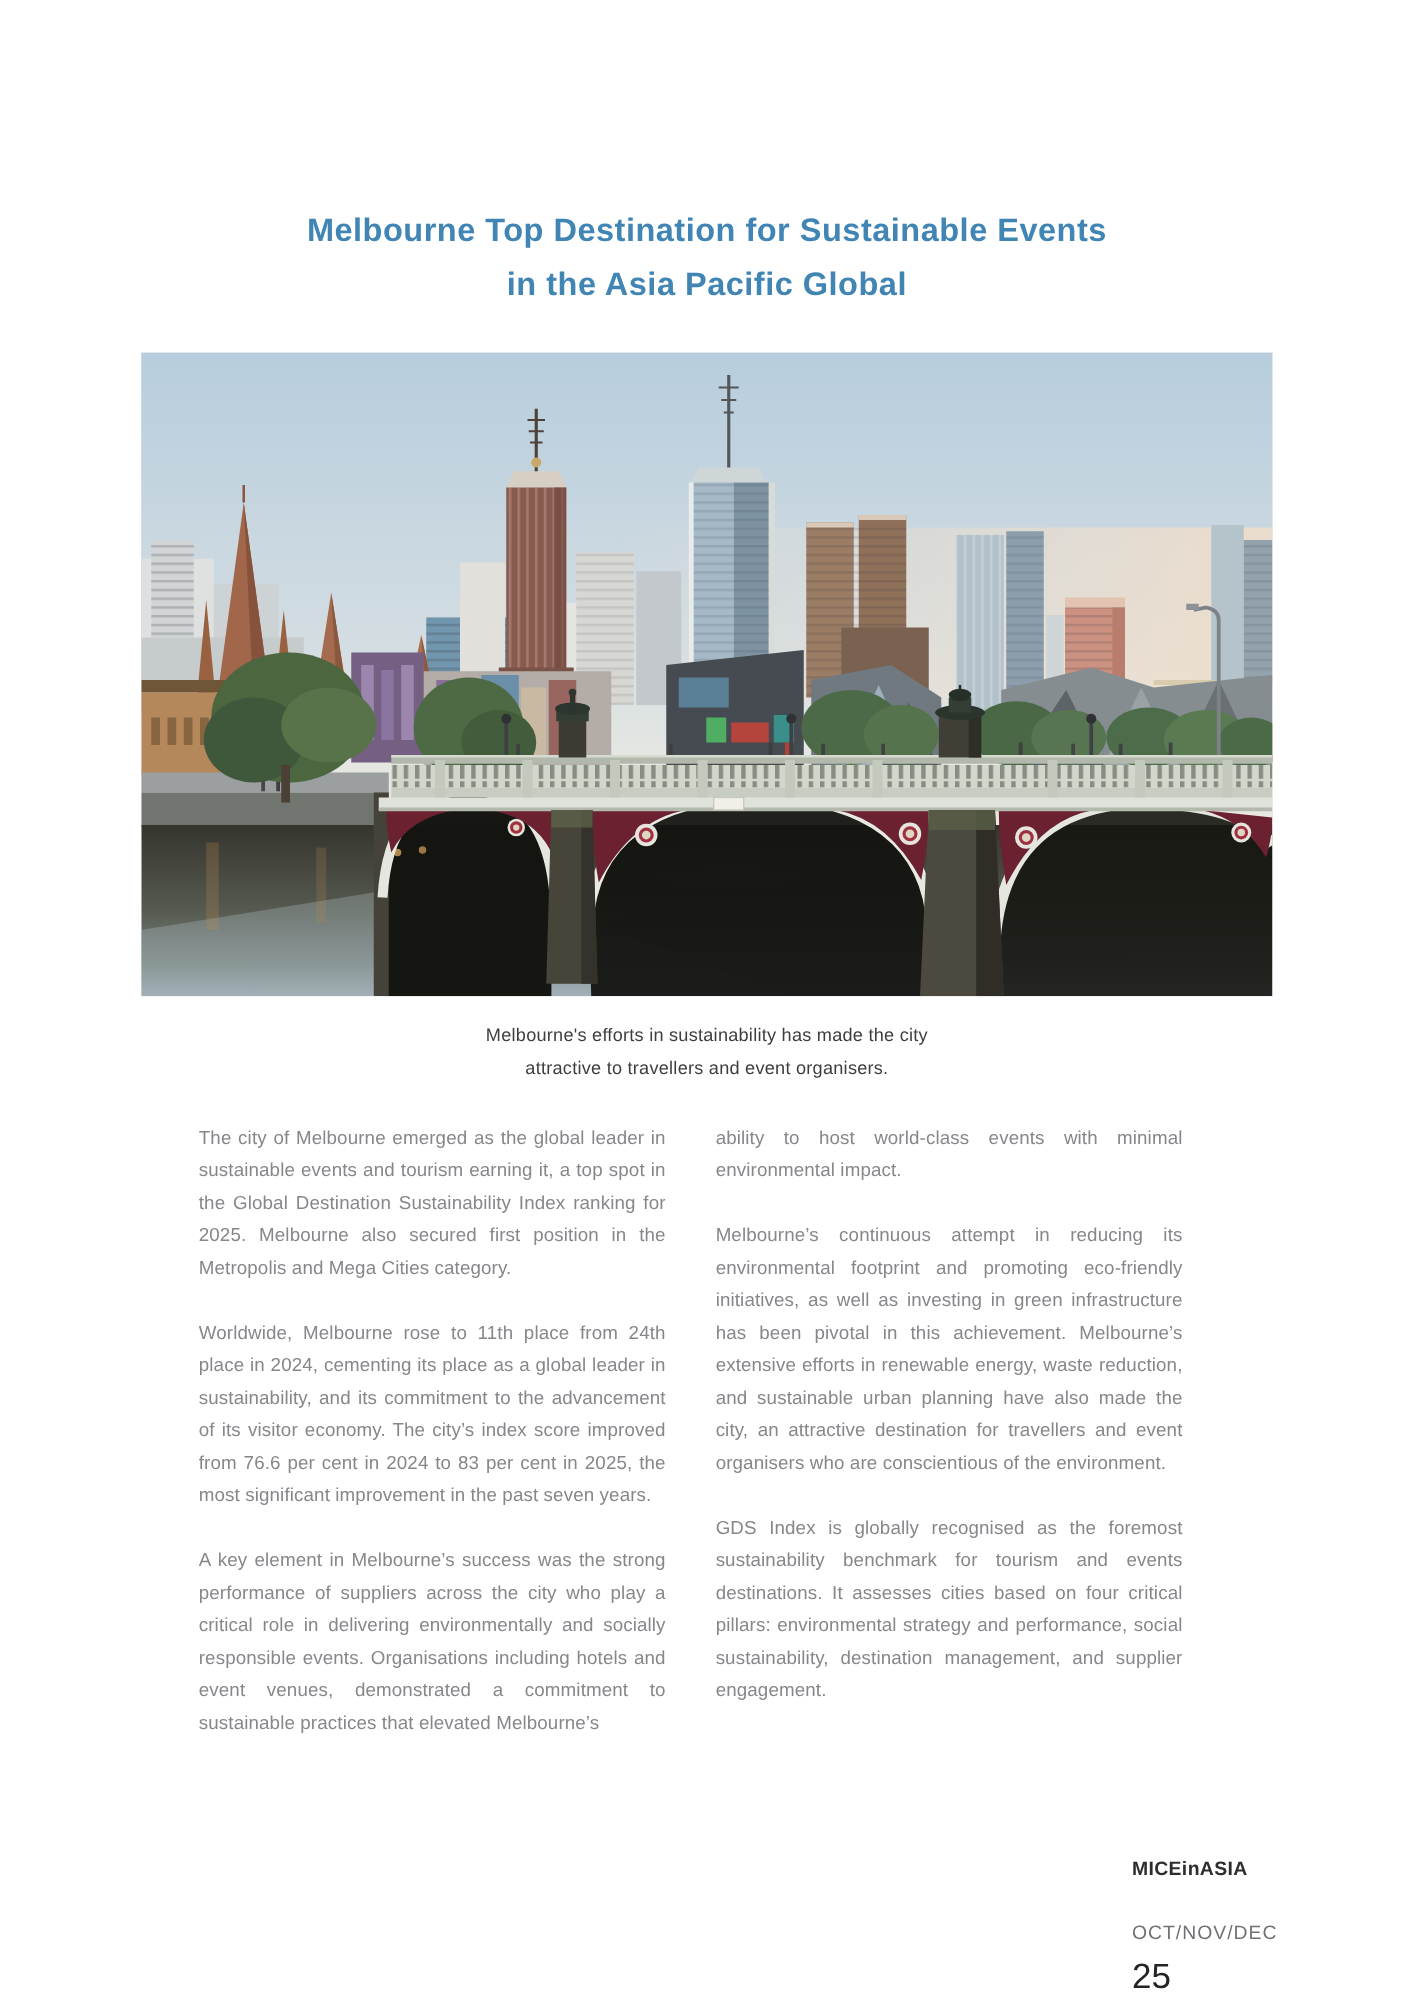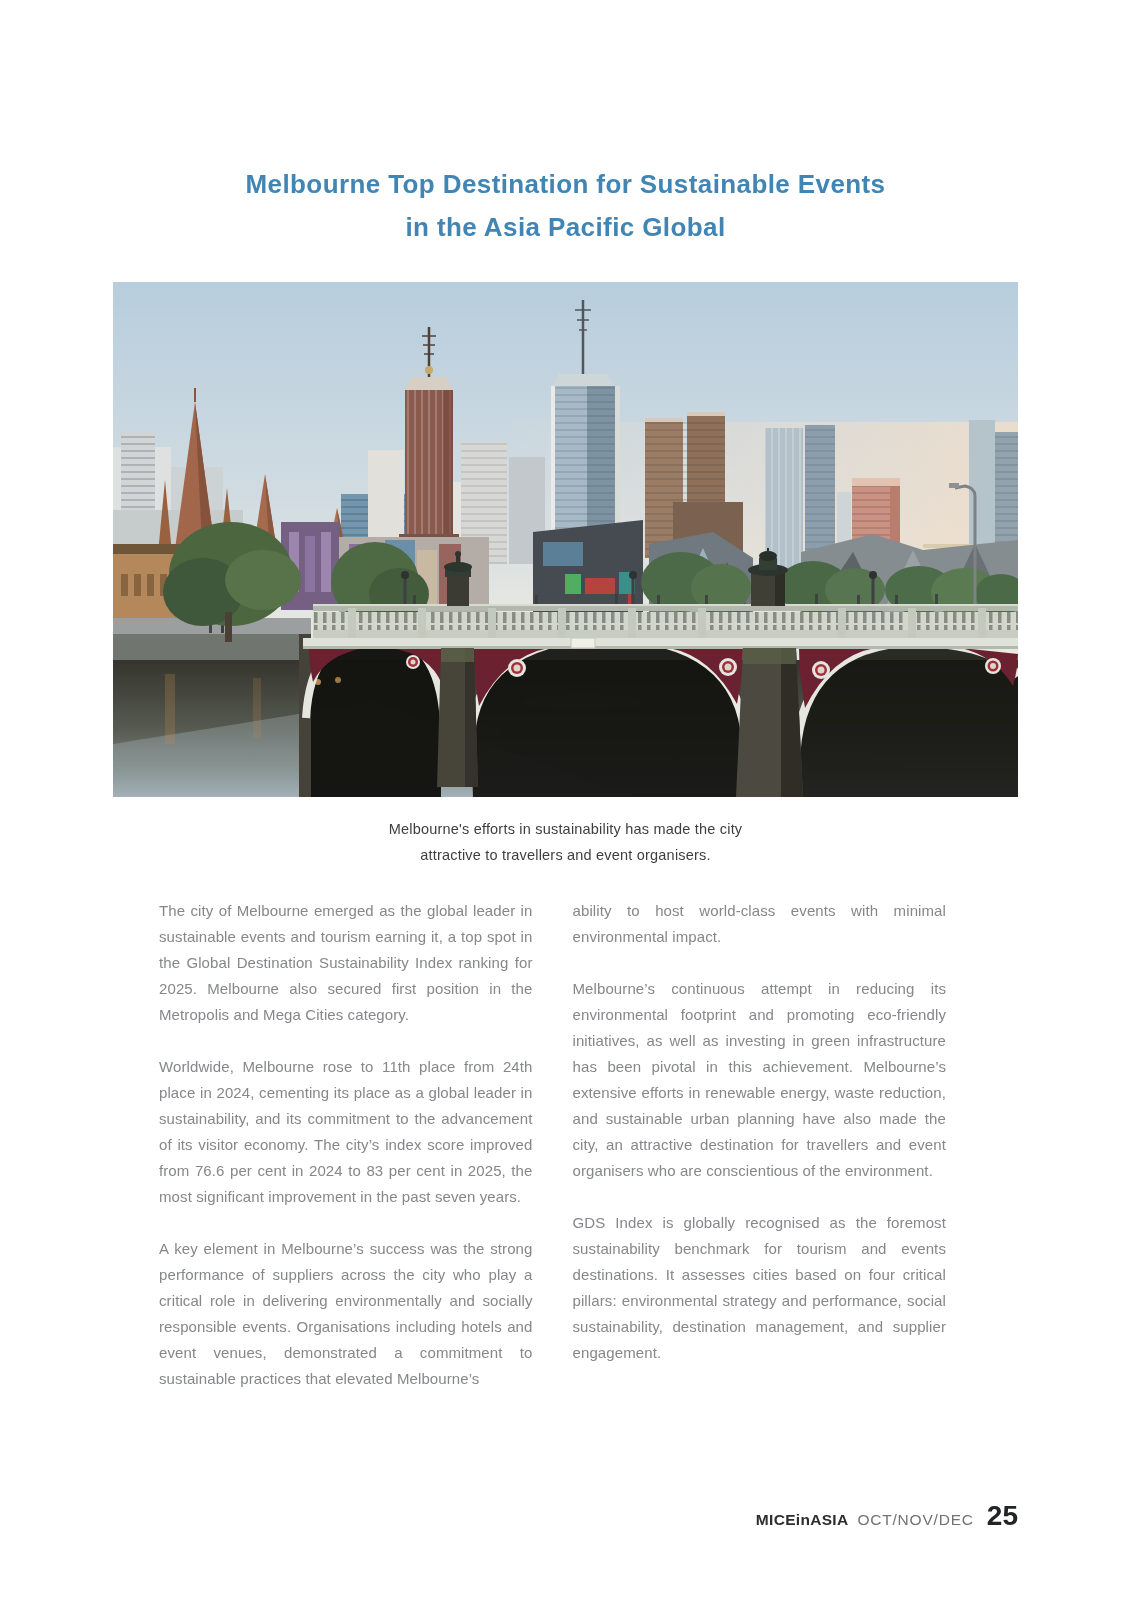--- a/index.html
+++ b/index.html
@@ -41,24 +41,25 @@
     margin:0 0 26px 0;
     color:#86878b;
     font-size:15px;line-height:26px;
     text-align:justify;letter-spacing:.1px;
   }
   
   .page-footer{
     position:absolute;top:1487px;right:113px;
     display:flex;align-items:baseline;gap:9px;
     white-space:nowrap;
+    flex-direction:column;
   }
   .footer-brand{font-size:15.5px;font-weight:700;color:#2c2d2f;letter-spacing:.3px;}
   .footer-issue{font-size:15.5px;font-weight:400;color:#707276;letter-spacing:.8px;margin-top:24px;}
-  .footer-page{font-size:28px;font-weight:700;color:#232426;margin-left:4px;}
+  .footer-page{font-size:28px;font-weight:400;color:#232426;margin-left:4px;}
 </style>
 </head>
 <body>
 
 <div class="page">
 
   <h1 class="article-title">
     <span style="display:block">Melbourne Top Destination for Sustainable Events</span>
     <span style="display:block">in the Asia Pacific Global</span>
   </h1>

